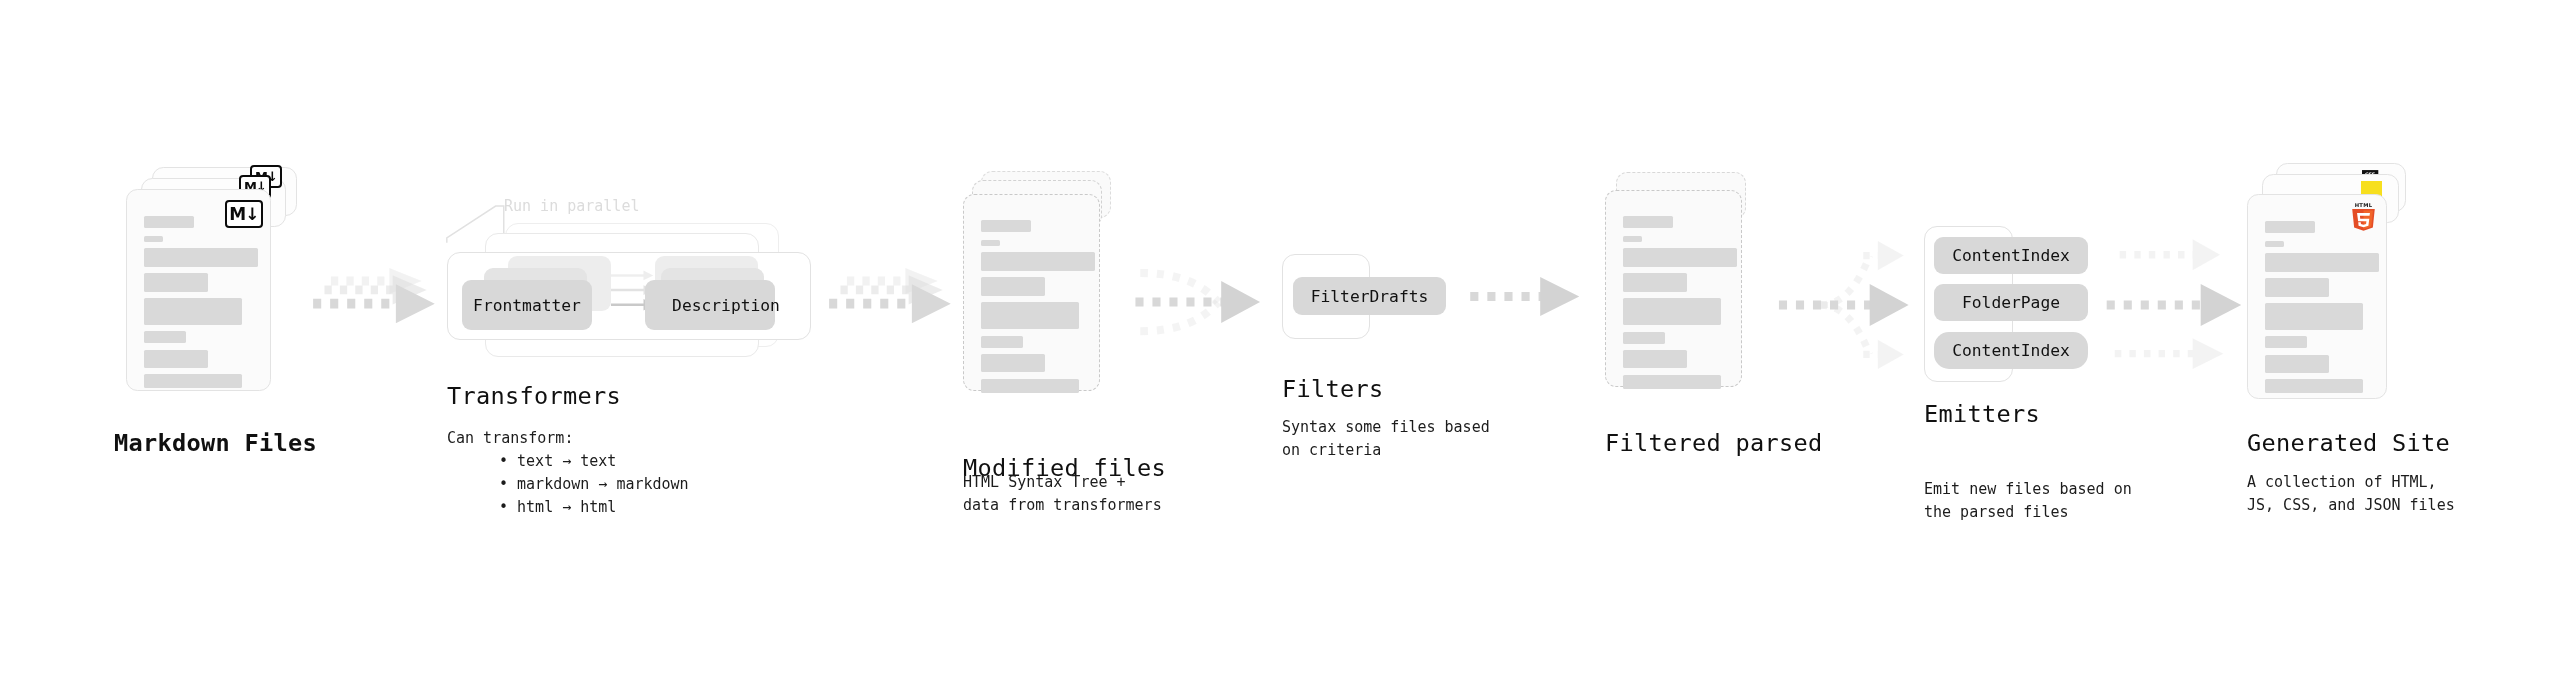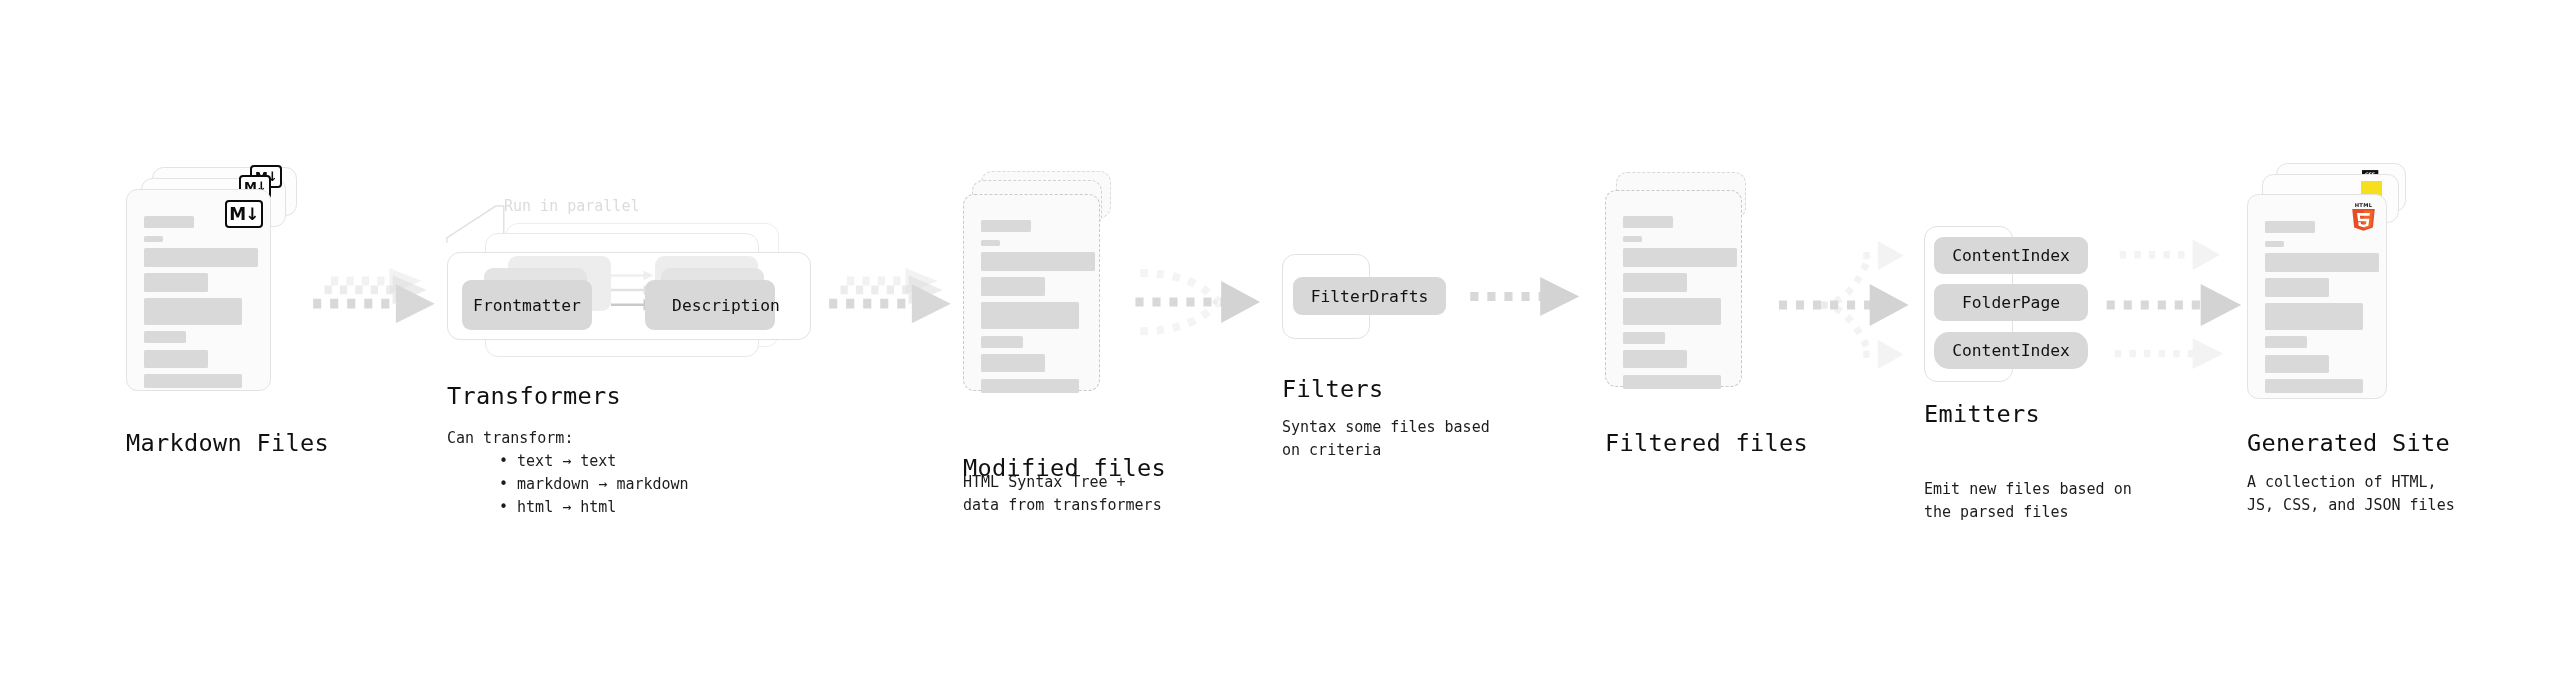--- a/index.html
+++ b/index.html
@@ -106,21 +106,21 @@
       <div class="ln" style="left:17px;top:83px;width:64px;height:18.7px;"></div>
       <div class="ln" style="left:17px;top:108px;width:98px;height:27px;"></div>
       <div class="ln" style="left:17px;top:141px;width:42px;height:12.2px;"></div>
       <div class="ln" style="left:17px;top:160px;width:64px;height:18px;"></div>
       <div class="ln" style="left:17px;top:184px;width:98px;height:14px;"></div>
     </div>
 
     <div class="badge-md" style="left:99px;top:33px;width:34px;height:24.4px;font-size:17px;letter-spacing:-0.8px;">M↓</div>
   </div>
 
-  <div class="caption abs" style="left:126px;top:429px;">Markdown Files</div>
+  <div class="caption abs" style="left:114px;top:429px;font-weight:bold;">Markdown Files</div>
 
   <svg class="abs" style="left:305px;top:268px;" width="146" height="73" viewBox="0 0 180 90">
     <g>
       <g opacity="0.35">
         <line x1="32" y1="16" x2="114" y2="16" stroke="#dcdcdc" stroke-width="11" stroke-dasharray="9 10"></line>
         <path d="M104 0 L144 16 L104 32 Z" fill="#dcdcdc"></path>
       </g>
       <g opacity="0.55">
         <line x1="24" y1="27" x2="118" y2="27" stroke="#dedede" stroke-width="11" stroke-dasharray="9 10"></line>
         <path d="M108 9 L150 27 L108 45 Z" fill="#dedede"></path>
@@ -238,21 +238,21 @@
       <div class="ln" style="left:17px;top:45px;width:18.7px;height:5.7px;"></div>
       <div class="ln" style="left:17px;top:57px;width:114px;height:18.7px;"></div>
       <div class="ln" style="left:17px;top:82px;width:64px;height:18.7px;"></div>
       <div class="ln" style="left:17px;top:107px;width:98px;height:27px;"></div>
       <div class="ln" style="left:17px;top:141px;width:42px;height:12.2px;"></div>
       <div class="ln" style="left:17px;top:159px;width:64px;height:18px;"></div>
       <div class="ln" style="left:17px;top:184px;width:98px;height:14px;"></div>
     </div>
   </div>
 
-  <div class="caption abs" style="left:1605px;top:429px;">Filtered files</div>
+  <div class="caption abs" style="left:1605px;top:429px;">Filtered parsed</div>
 
   <svg class="abs" style="left:1772px;top:228px;" width="163" height="154" viewBox="0 0 200 190">
     <g opacity="0.32">
       <path class="fill-none" d="M60 95 Q 96 95 120 34" stroke="#dcdcdc" stroke-width="9" stroke-dasharray="8 10"></path>
       <line x1="112" y1="34" x2="136" y2="34" stroke="#dcdcdc" stroke-width="9" stroke-dasharray="8 10"></line>
       <path d="M130 16 L162 34 L130 52 Z" fill="#dcdcdc"></path>
     </g>
     <g opacity="0.32">
       <path class="fill-none" d="M60 95 Q 96 95 120 156" stroke="#dcdcdc" stroke-width="9" stroke-dasharray="8 10"></path>
       <line x1="112" y1="156" x2="136" y2="156" stroke="#dcdcdc" stroke-width="9" stroke-dasharray="8 10"></line>

